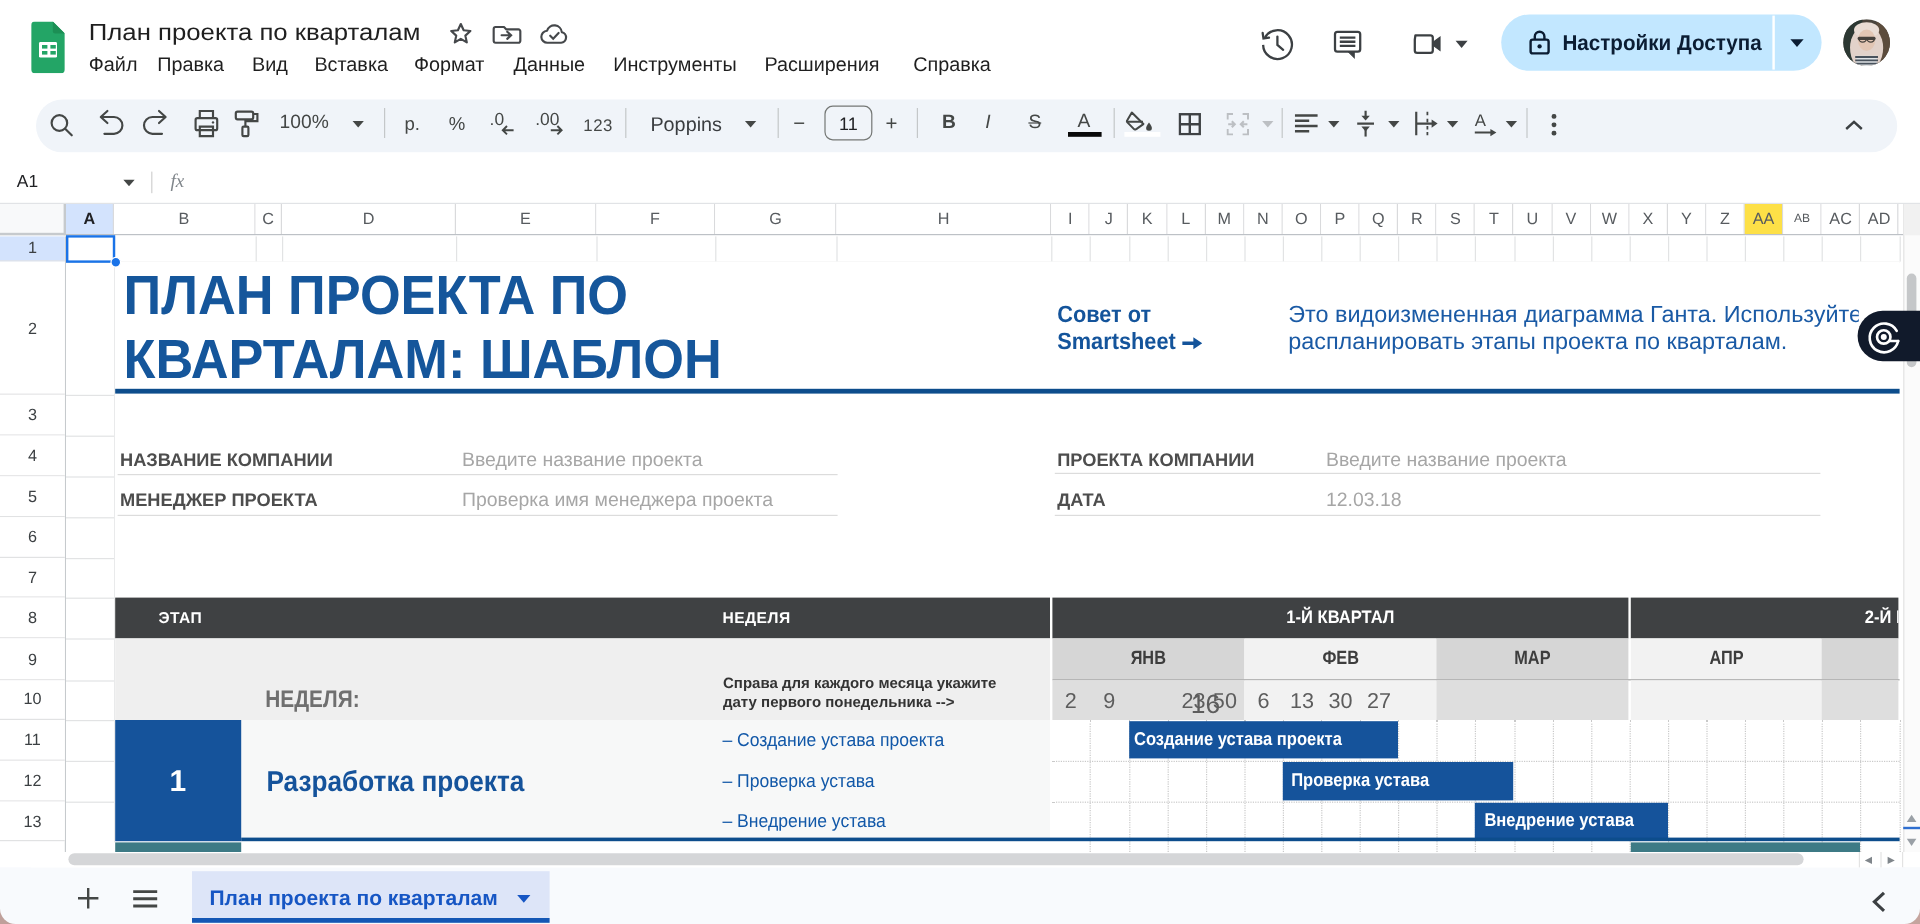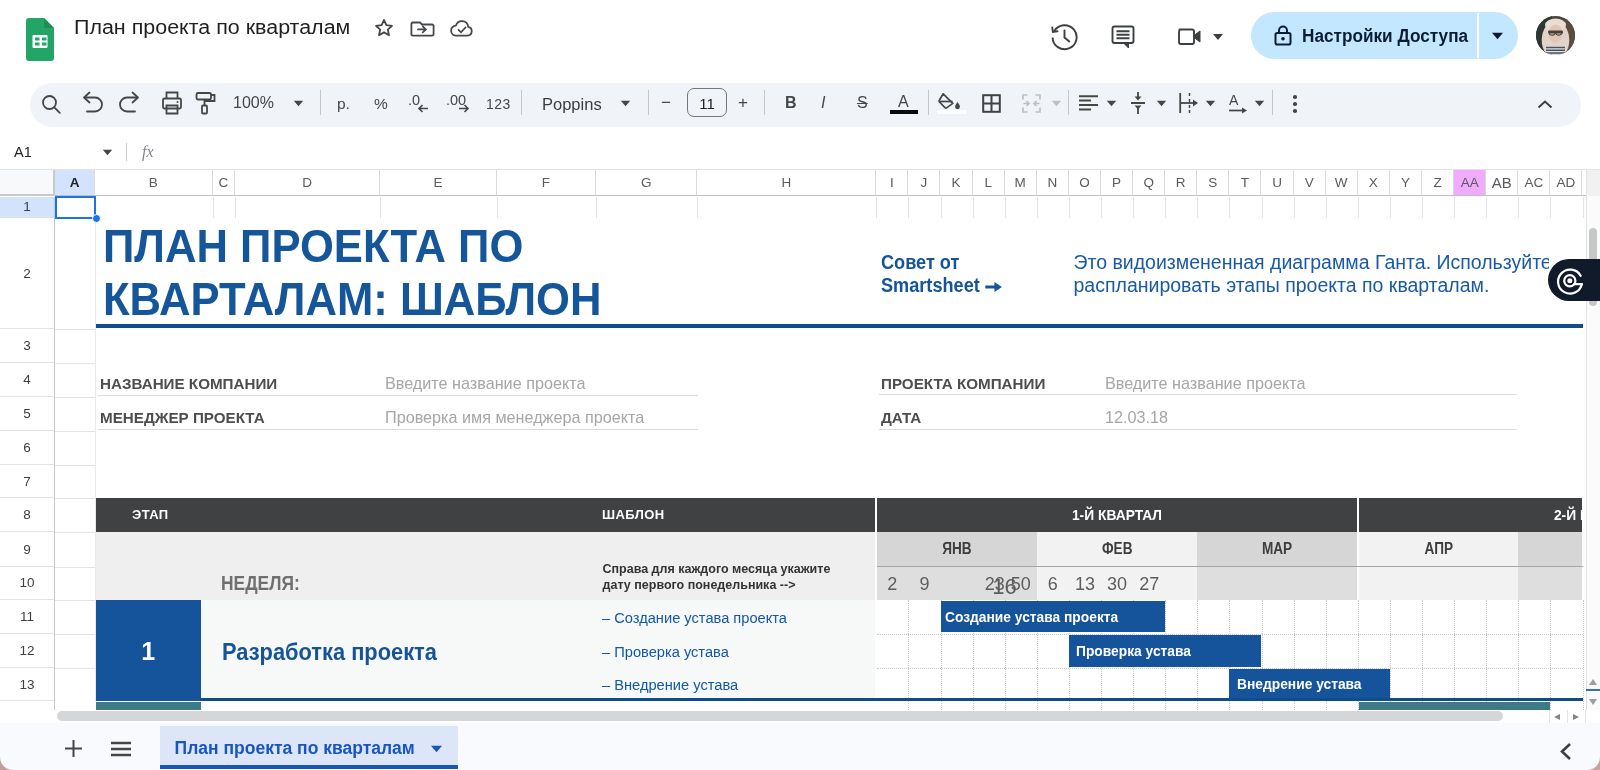--- a/index.html
+++ b/index.html
@@ -30,20 +30,31 @@
 <svg class="abs" style="left:374px;top:18px;" width="104" height="22" viewBox="0 0 104 22">
   <g fill="none" stroke="#45484b" stroke-width="1.8">
     <path d="M10 2 l2.4 5.2 5.6.6 -4.2 3.9 1.2 5.6 -5 -2.9 -5 2.9 1.2 -5.6 -4.2 -3.9 5.6 -.6 Z" stroke-linejoin="round"></path>
     <path d="M39 4.5 h7 l2 2 h10 a1.6 1.6 0 0 1 1.6 1.6 V16 a1.6 1.6 0 0 1 -1.6 1.6 H39 a1.6 1.6 0 0 1 -1.6 -1.6 V6.1 a1.6 1.6 0 0 1 1.6 -1.6 Z" stroke-linejoin="round"></path>
     <path d="M44 11.4 h7.5 M48.7 8.4 l3.2 3 -3.2 3" stroke-linecap="round"></path>
     <path d="M82.3 17.6 a5 5 0 0 1 -.4 -10 a6.3 6.3 0 0 1 12.3 1.3 a4.4 4.4 0 0 1 -.6 8.7 Z" stroke-linejoin="round"></path>
     <path d="M84.5 11.8 l2.5 2.5 4.5 -4.8" stroke-linecap="round"></path>
   </g>
 </svg>
 
+<div class="abs" style="top:45px;left:0;width:1050px;height:22px;font-size:16.5px;color:#1f1f1f;">
+  <span class="abs" style="left:74px;">Файл</span>
+  <span class="abs" style="left:131px;">Правка</span>
+  <span class="abs" style="left:210px;">Вид</span>
+  <span class="abs" style="left:262px;">Вставка</span>
+  <span class="abs" style="left:345px;">Формат</span>
+  <span class="abs" style="left:428px;">Данные</span>
+  <span class="abs" style="left:511px;">Инструменты</span>
+  <span class="abs" style="left:637px;">Расширения</span>
+  <span class="abs" style="left:761px;">Справка</span>
+</div>
 
 <svg class="abs" style="left:1050px;top:23px;" width="180" height="28" viewBox="0 0 180 28">
   <g fill="none" stroke="#3c4043" stroke-width="1.9">
     <path d="M4.2 8.2 A12 12 0 1 1 2.6 14.4"></path>
     <path d="M2.2 4.4 l.7 4.6 4.6 -.7" stroke-linecap="round"></path>
     <path d="M14.5 7.5 v7 l4.8 4" stroke-linecap="round"></path>
     <rect x="62.5" y="3.5" width="21" height="16.5" rx="2"></rect>
     <path d="M78.5 20 v5 l-5 -5" fill="#3c4043" stroke-width="1"></path>
     <path d="M66.5 8.3 h13 M66.5 11.8 h13 M66.5 15.3 h13"></path>
     <path d="M129.5 6.5 h12.5 a2 2 0 0 1 2 2 V19 a2 2 0 0 1 -2 2 H131 a2 2 0 0 1 -2 -2 V10 Z" stroke-linejoin="round"></path>
@@ -258,22 +269,22 @@
 <div class="abs" style="left:1133.1px;top:170px;width:32.1px;height:25px;background:#fff;border-right:1px solid #d9dadc;font-size:13.5px;font-weight:400;color:#575b5f;display:flex;align-items:center;justify-content:center;">Q</div>
 <div class="abs" style="left:1165.2px;top:170px;width:32.1px;height:25px;background:#fff;border-right:1px solid #d9dadc;font-size:13.5px;font-weight:400;color:#575b5f;display:flex;align-items:center;justify-content:center;">R</div>
 <div class="abs" style="left:1197.3px;top:170px;width:32.1px;height:25px;background:#fff;border-right:1px solid #d9dadc;font-size:13.5px;font-weight:400;color:#575b5f;display:flex;align-items:center;justify-content:center;">S</div>
 <div class="abs" style="left:1229.4px;top:170px;width:32.1px;height:25px;background:#fff;border-right:1px solid #d9dadc;font-size:13.5px;font-weight:400;color:#575b5f;display:flex;align-items:center;justify-content:center;">T</div>
 <div class="abs" style="left:1261.5px;top:170px;width:32.1px;height:25px;background:#fff;border-right:1px solid #d9dadc;font-size:13.5px;font-weight:400;color:#575b5f;display:flex;align-items:center;justify-content:center;">U</div>
 <div class="abs" style="left:1293.6px;top:170px;width:32.1px;height:25px;background:#fff;border-right:1px solid #d9dadc;font-size:13.5px;font-weight:400;color:#575b5f;display:flex;align-items:center;justify-content:center;">V</div>
 <div class="abs" style="left:1325.7px;top:170px;width:32.1px;height:25px;background:#fff;border-right:1px solid #d9dadc;font-size:13.5px;font-weight:400;color:#575b5f;display:flex;align-items:center;justify-content:center;">W</div>
 <div class="abs" style="left:1357.8px;top:170px;width:32.1px;height:25px;background:#fff;border-right:1px solid #d9dadc;font-size:13.5px;font-weight:400;color:#575b5f;display:flex;align-items:center;justify-content:center;">X</div>
 <div class="abs" style="left:1389.9px;top:170px;width:32.1px;height:25px;background:#fff;border-right:1px solid #d9dadc;font-size:13.5px;font-weight:400;color:#575b5f;display:flex;align-items:center;justify-content:center;">Y</div>
 <div class="abs" style="left:1422.0px;top:170px;width:32.1px;height:25px;background:#fff;border-right:1px solid #d9dadc;font-size:13.5px;font-weight:400;color:#575b5f;display:flex;align-items:center;justify-content:center;">Z</div>
-<div class="abs" style="left:1454.1px;top:170px;width:32.1px;height:25px;background:#f0abfc;border-right:1px solid #d9dadc;font-size:13.5px;font-weight:400;color:#575b5f;display:flex;align-items:center;justify-content:center;">AA</div>
-<div class="abs" style="left:1486.2px;top:170px;width:32.1px;height:25px;background:#fff;border-right:1px solid #d9dadc;font-size:15px;font-weight:400;color:#575b5f;display:flex;align-items:center;justify-content:center;">AB</div>
+<div class="abs" style="left:1454.1px;top:170px;width:32.1px;height:25px;background:#fde047;border-right:1px solid #d9dadc;font-size:13.5px;font-weight:400;color:#575b5f;display:flex;align-items:center;justify-content:center;">AA</div>
+<div class="abs" style="left:1486.2px;top:170px;width:32.1px;height:25px;background:#fff;border-right:1px solid #d9dadc;font-size:10px;font-weight:400;color:#575b5f;display:flex;align-items:center;justify-content:center;">AB</div>
 <div class="abs" style="left:1518.3px;top:170px;width:32.1px;height:25px;background:#fff;border-right:1px solid #d9dadc;font-size:13.5px;font-weight:400;color:#575b5f;display:flex;align-items:center;justify-content:center;">AC</div>
 <div class="abs" style="left:1550.4px;top:170px;width:32.1px;height:25px;background:#fff;border-right:1px solid #d9dadc;font-size:13.5px;font-weight:400;color:#575b5f;display:flex;align-items:center;justify-content:center;">AD</div>
 </div>
 <div id="rowheads">
 <div class="abs" style="left:0;top:196.5px;width:55px;height:513.5px;background:#fff;border-right:1px solid #c6cacd;"></div>
 <div class="abs" style="left:0;top:196.5px;width:54px;height:21.7px;background:#d3e3fd;border-bottom:1px solid #e1e2e3;font-size:13.5px;color:#3c4043;display:flex;align-items:center;justify-content:center;">1</div>
 <div class="abs" style="left:0;top:218.2px;width:54px;height:111.2px;background:#fff;border-bottom:1px solid #e1e2e3;font-size:13.5px;color:#3c4043;display:flex;align-items:center;justify-content:center;">2</div>
 <div class="abs" style="left:0;top:329.4px;width:54px;height:33.9px;background:#fff;border-bottom:1px solid #e1e2e3;font-size:13.5px;color:#3c4043;display:flex;align-items:center;justify-content:center;">3</div>
 <div class="abs" style="left:0;top:363.3px;width:54px;height:33.9px;background:#fff;border-bottom:1px solid #e1e2e3;font-size:13.5px;color:#3c4043;display:flex;align-items:center;justify-content:center;">4</div>
 <div class="abs" style="left:0;top:397.2px;width:54px;height:33.9px;background:#fff;border-bottom:1px solid #e1e2e3;font-size:13.5px;color:#3c4043;display:flex;align-items:center;justify-content:center;">5</div>
@@ -350,21 +361,21 @@
 <div class="abs" style="left:881px;top:375px;font-size:15.2px;font-weight:700;color:#4d4d4d;">ПРОЕКТА КОМПАНИИ</div>
 <div class="abs" style="left:1105px;top:374px;font-size:16.2px;color:#a6a6a6;">Введите название проекта</div>
 <div class="abs" style="left:878.5px;top:394.4px;width:638px;height:1px;background:#dcdcdc;"></div>
 <div class="abs" style="left:881px;top:409px;font-size:15.2px;font-weight:700;color:#4d4d4d;">ДАТА</div>
 <div class="abs" style="left:1105px;top:408px;font-size:16.2px;color:#a6a6a6;">12.03.18</div>
 <div class="abs" style="left:878.5px;top:429.4px;width:638px;height:1px;background:#dcdcdc;"></div>
 <div class="abs" style="left:95.5px;top:498.2px;width:779.5px;height:34.2px;background:#3f4143;"></div>
 <div class="abs" style="left:877px;top:498.2px;width:480.2px;height:34.2px;background:#3f4143;"></div>
 <div class="abs" style="left:1358.7px;top:498.2px;width:223.8px;height:34.2px;background:#3f4143;"></div>
 <div class="abs" style="left:132px;top:507px;font-size:13px;font-weight:700;color:#fff;letter-spacing:.4px;">ЭТАП</div>
-<div class="abs" style="left:602px;top:507px;font-size:13px;font-weight:700;color:#fff;letter-spacing:.4px;">ШАБЛОН</div>
+<div class="abs" style="left:602px;top:507px;font-size:13px;font-weight:700;color:#fff;letter-spacing:.4px;">НЕДЕЛЯ</div>
 <div class="abs" style="left:877px;top:506px;width:480px;text-align:center;font-size:15px;font-weight:700;color:#fff;transform:scaleX(0.92);">1-Й КВАРТАЛ</div>
 <div class="abs" style="left:1358.7px;top:506px;width:223.8px;overflow:hidden;">
         <div style="width:480px;text-align:center;font-size:15px;font-weight:700;color:#fff;transform:scaleX(0.92);">2-Й КВАРТАЛ</div>
       </div>
 <div class="abs" style="left:95.5px;top:532.4px;width:779.5px;height:67.3px;background:#efefef;"></div>
 <div class="abs" style="left:220.5px;top:572px;font-size:20px;font-weight:700;color:#6f6f6f;transform:scaleX(0.87);transform-origin:0 0;">НЕДЕЛЯ:</div>
 <div class="abs" style="left:602.5px;top:561px;font-size:12.5px;line-height:16.2px;font-weight:700;color:#333;">Справа для каждого месяца укажите<br>дату первого понедельника --&gt;</div>
 <div class="abs" style="left:877px;top:532.4px;width:159.8px;height:33.6px;background:#d6d6d6;"></div>
 <div class="abs" style="left:877px;top:540px;width:159.8px;text-align:center;font-size:16px;font-weight:700;color:#3d3d3d;transform:scaleX(0.85);">ЯНВ</div>
 <div class="abs" style="left:1036.8px;top:532.4px;width:160.5px;height:33.6px;background:#f2f2f2;"></div>

